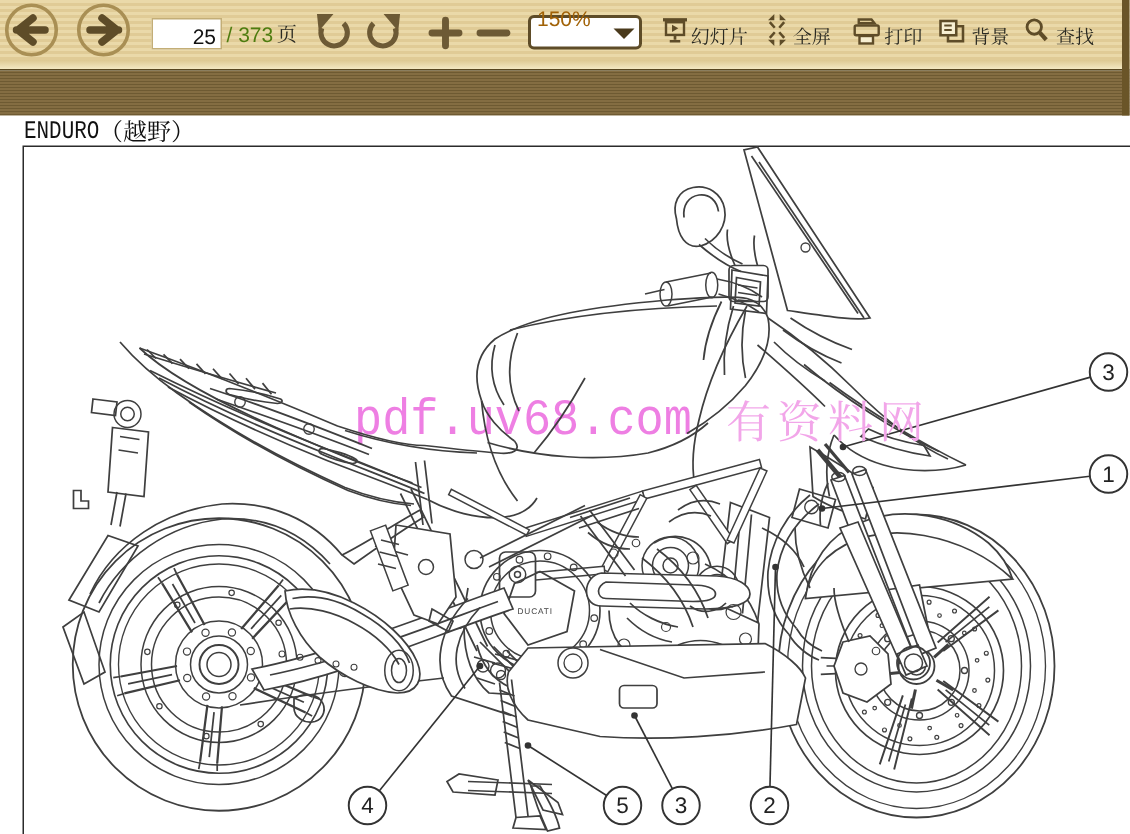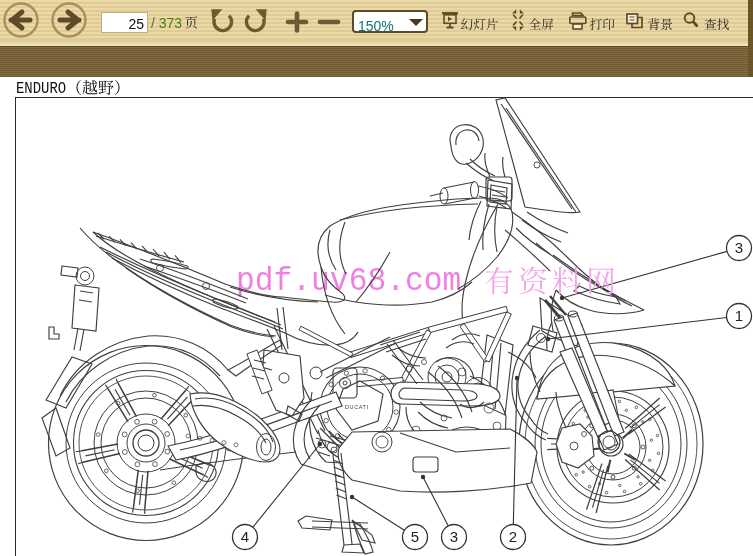--- a/index.html
+++ b/index.html
@@ -4,21 +4,21 @@
 *{box-sizing:border-box;}
 #toolbar{position:absolute;left:0;top:0;width:753px;height:46px;
  background:repeating-linear-gradient(180deg,#ead9a9 0px,#ead9a9 2px,#e0cb96 2px,#e0cb96 4px);}
 #tbedge{position:absolute;left:0;top:40px;width:753px;height:6px;background:linear-gradient(180deg,#dcc891,#f3e8c2);}
 #band{position:absolute;left:0;top:46px;width:753px;height:31px;
  background:repeating-linear-gradient(180deg,#846d42 0px,#846d42 1px,#6e5a32 1px,#6e5a32 2px);border-top:1px solid #57461f;}
 #pageinput{position:absolute;left:101px;top:12px;width:47px;height:21px;background:#fff;border:1px solid #c3ae77;border-radius:0;
  font:14px "Liberation Sans",sans-serif;color:#111;text-align:right;padding:3px 3px 0 0;}
 #pagetot{position:absolute;left:151px;top:15px;font:14px "Liberation Sans",sans-serif;color:#4d7c0f;}
 #zoombox{position:absolute;left:352px;top:10px;width:76px;height:23px;background:#fff;border:2px solid #5e4c28;border-radius:4px;}
-#zoomtxt{position:absolute;left:358px;top:18px;font:14px "Liberation Sans",sans-serif;color:#0f766e;}
+#zoomtxt{position:absolute;left:358px;top:4px;font:14px "Liberation Sans",sans-serif;color:#a16207;}
 #title{position:absolute;left:16px;top:79px;font:17px "Liberation Mono",monospace;color:#111;transform:scaleX(0.82);transform-origin:0 0;letter-spacing:0px;}
 #box{position:absolute;left:15px;top:97px;width:745px;height:466px;border:1px solid #2b2b2b;background:#fff;}
 #wm1{position:absolute;left:236px;top:262px;font:34px "Liberation Mono",monospace;color:#ee7fe3;letter-spacing:0px;transform:scaleX(0.92);transform-origin:0 0;}
 #redge{position:absolute;left:748px;top:0;width:5px;height:77px;background:#6a5528;}
 svg{position:absolute;left:0;top:0;}
 </style></head>
 <body>
 <div id="toolbar"></div>
 <div id="tbedge"></div>
 <div id="band"></div>

